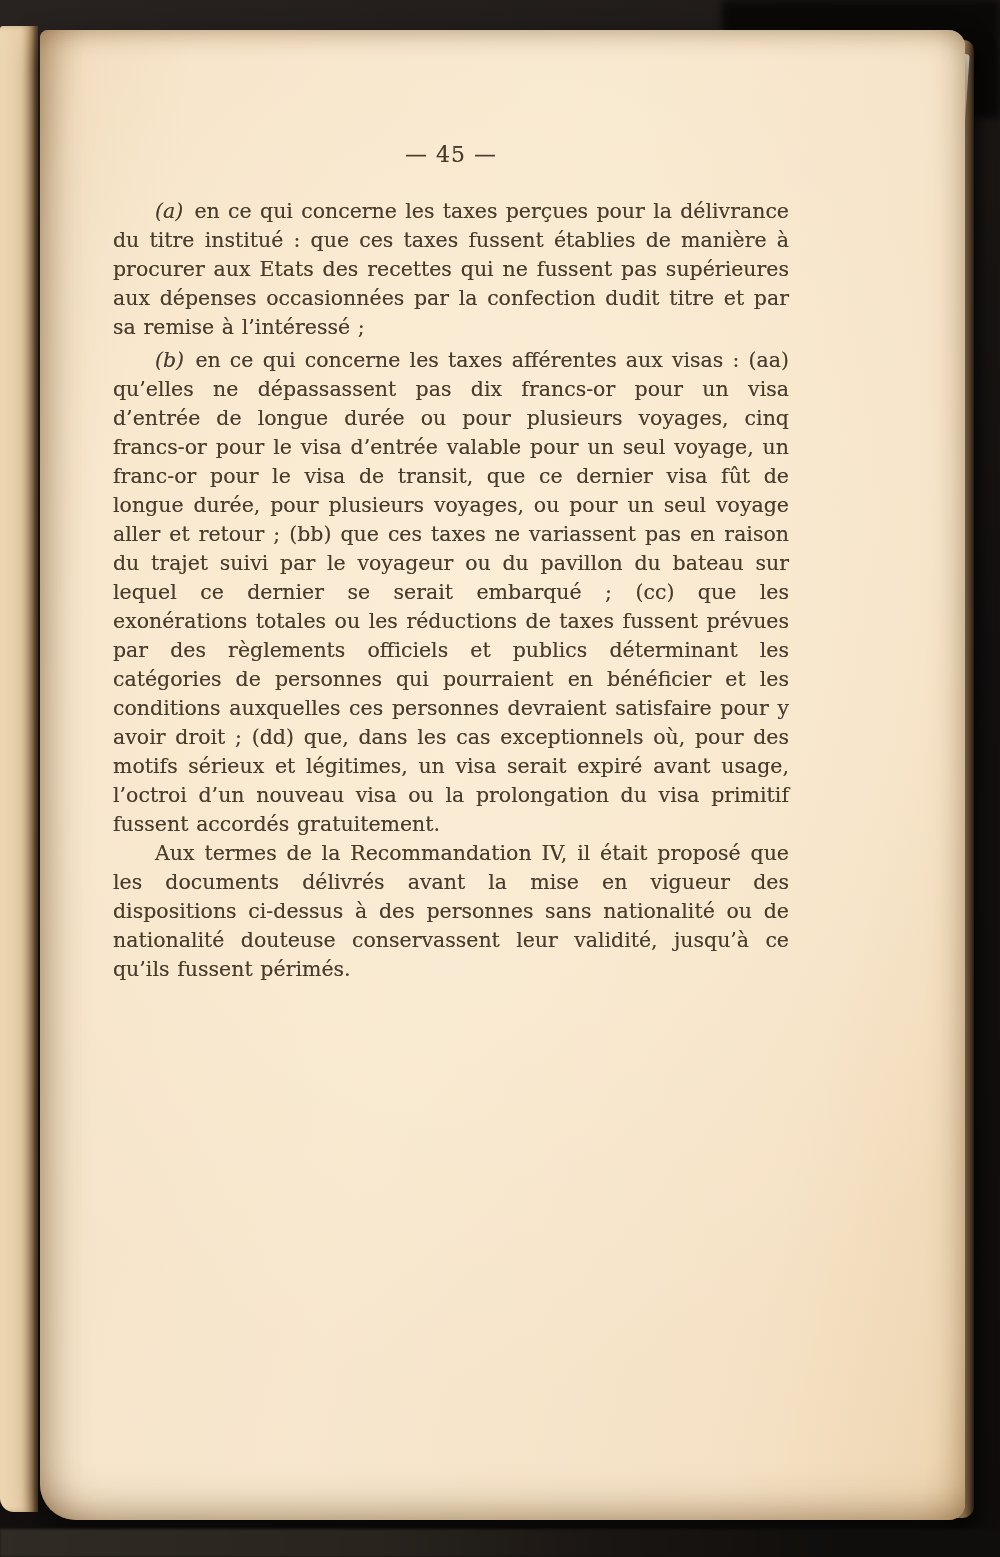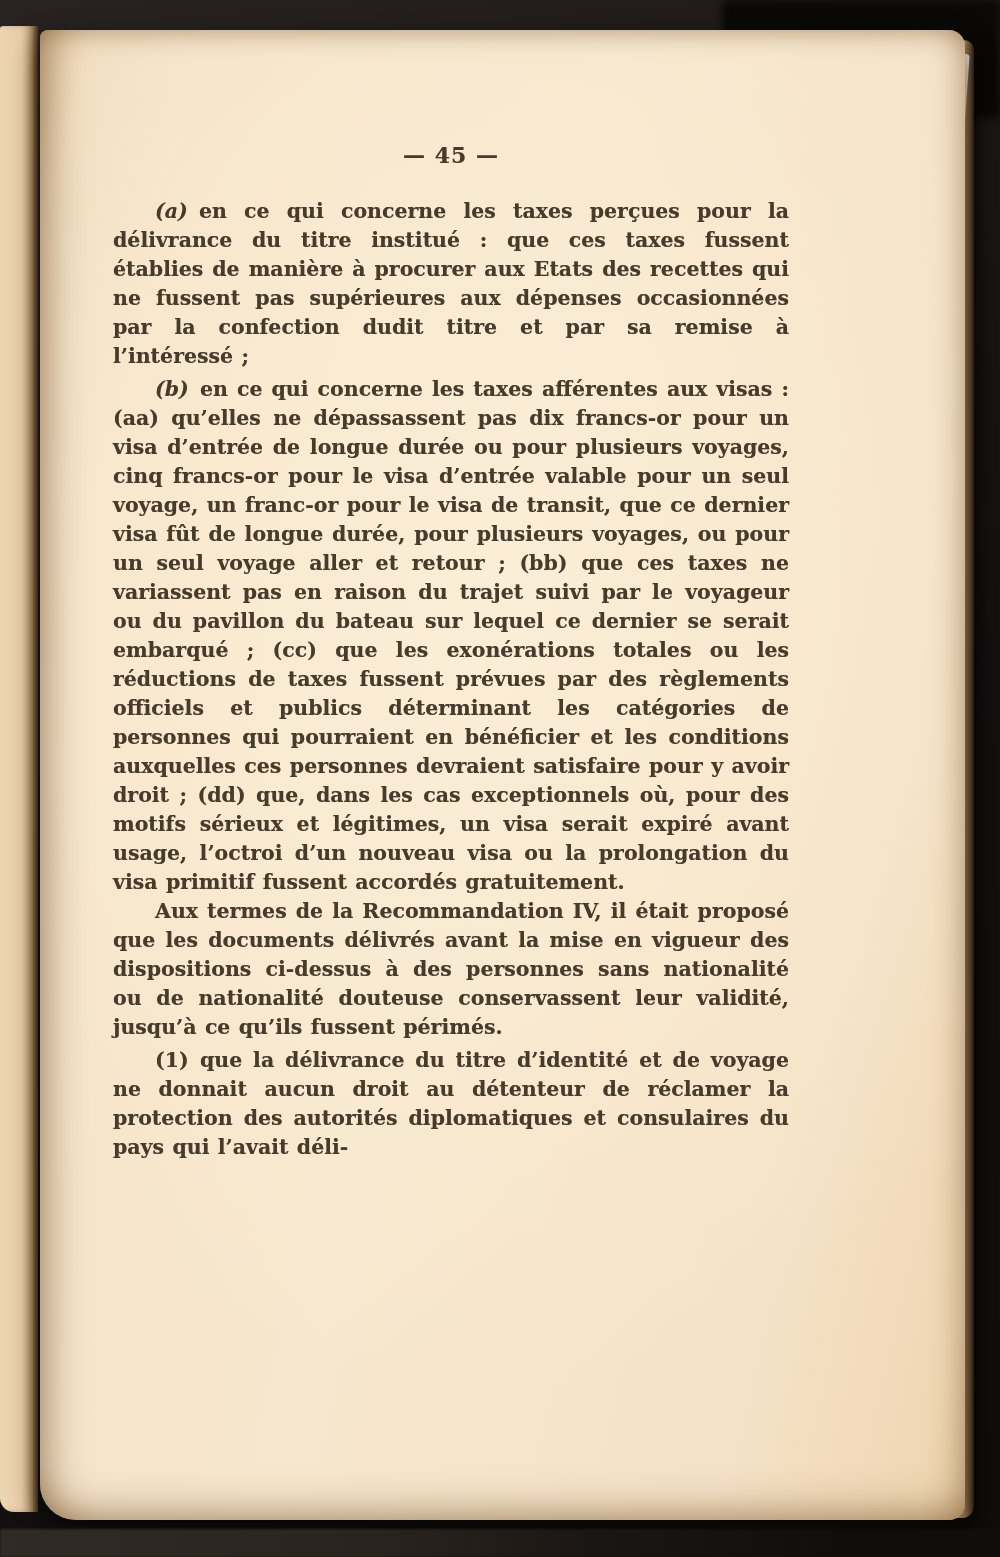--- a/index.html
+++ b/index.html
@@ -54,21 +54,20 @@
 
   
   .page {
     position: absolute;
     left: 40px; top: 30px; width: 925px; height: 1490px;
     background:
       radial-gradient(ellipse 120% 90% at 48% 38%, rgba(255,244,222,0.55) 0%, rgba(255,244,222,0) 60%),
       linear-gradient(103deg, #e6cba6 0%, #f2dec0 4%, #f6e4c9 13%, #f7e7ce 46%, #f5e2c6 80%, #efd7b4 96%, #e5c9a0 100%);
     border-radius: 8px 16px 16px 36px;
     box-shadow: 0 12px 28px rgba(0,0,0,0.6);
-    font-weight: bold;
   }
   .page::before {
     content: "";
     position: absolute; inset: 0;
     border-radius: inherit;
     pointer-events: none;
     box-shadow:
       inset 30px 0 42px -24px rgba(104, 69, 33, 0.55),
       inset -20px 0 32px -18px rgba(118, 84, 44, 0.45),
       inset 0 -32px 42px -26px rgba(118, 84, 44, 0.5),
@@ -130,20 +129,19 @@
 
 
 
       <p class="para indent spaced"><em class="marker">(a)</em><span>en ce qui concerne les taxes perçues pour la délivrance du titre institué&nbsp;: que ces taxes fussent établies de manière à procurer aux Etats des recettes qui ne fussent pas supérieures aux dépenses occasionnées par la confection dudit titre et par sa remise à l’intéressé&nbsp;;</span></p>
 
       <p class="para indent spaced"><em class="marker">(b)</em><span>en ce qui concerne les taxes afférentes aux visas&nbsp;: (aa) qu’elles ne dépassassent pas dix francs-or pour un visa d’entrée de longue durée ou pour plusieurs voyages, cinq francs-or pour le visa d’entrée valable pour un seul voyage, un franc-or pour le visa de transit, que ce dernier visa fût de longue durée, pour plusieurs voyages, ou pour un seul voyage aller et retour&nbsp;; (bb) que ces taxes ne variassent pas en raison du trajet suivi par le voyageur ou du pavillon du bateau sur lequel ce dernier se serait embarqué&nbsp;; (cc) que les exonérations totales ou les réductions de taxes fussent prévues par des règlements officiels et publics déterminant les catégories de personnes qui pourraient en bénéficier et les conditions auxquelles ces personnes devraient satisfaire pour y avoir droit&nbsp;; (dd) que, dans les cas exceptionnels où, pour des motifs sérieux et légitimes, un visa serait expiré avant usage, l’octroi d’un nouveau visa ou la prolongation du visa primitif fussent accordés gratuitement.</span></p>
 
       <p class="para indent"><span>Aux termes de la Recommandation IV, il était proposé que les documents délivrés avant la mise en vigueur des dispositions ci-dessus à des personnes sans nationalité ou de nationalité douteuse conservassent leur validité, jusqu’à ce qu’ils fussent périmés.</span></p>
 
 
-      <p class="para indent spaced"><em class="marker plain">(1)</em><span>que la délivrance du titre d’identité et de voyage ne donnait aucun droit au détenteur de réclamer la protection des autorités diplomatiques et consulaires du pays qui l’avait déli-</span></p>
 
     </div>
   </div>
 
   <div class="floor"></div>
 
 </div>
 
 </body></html>

